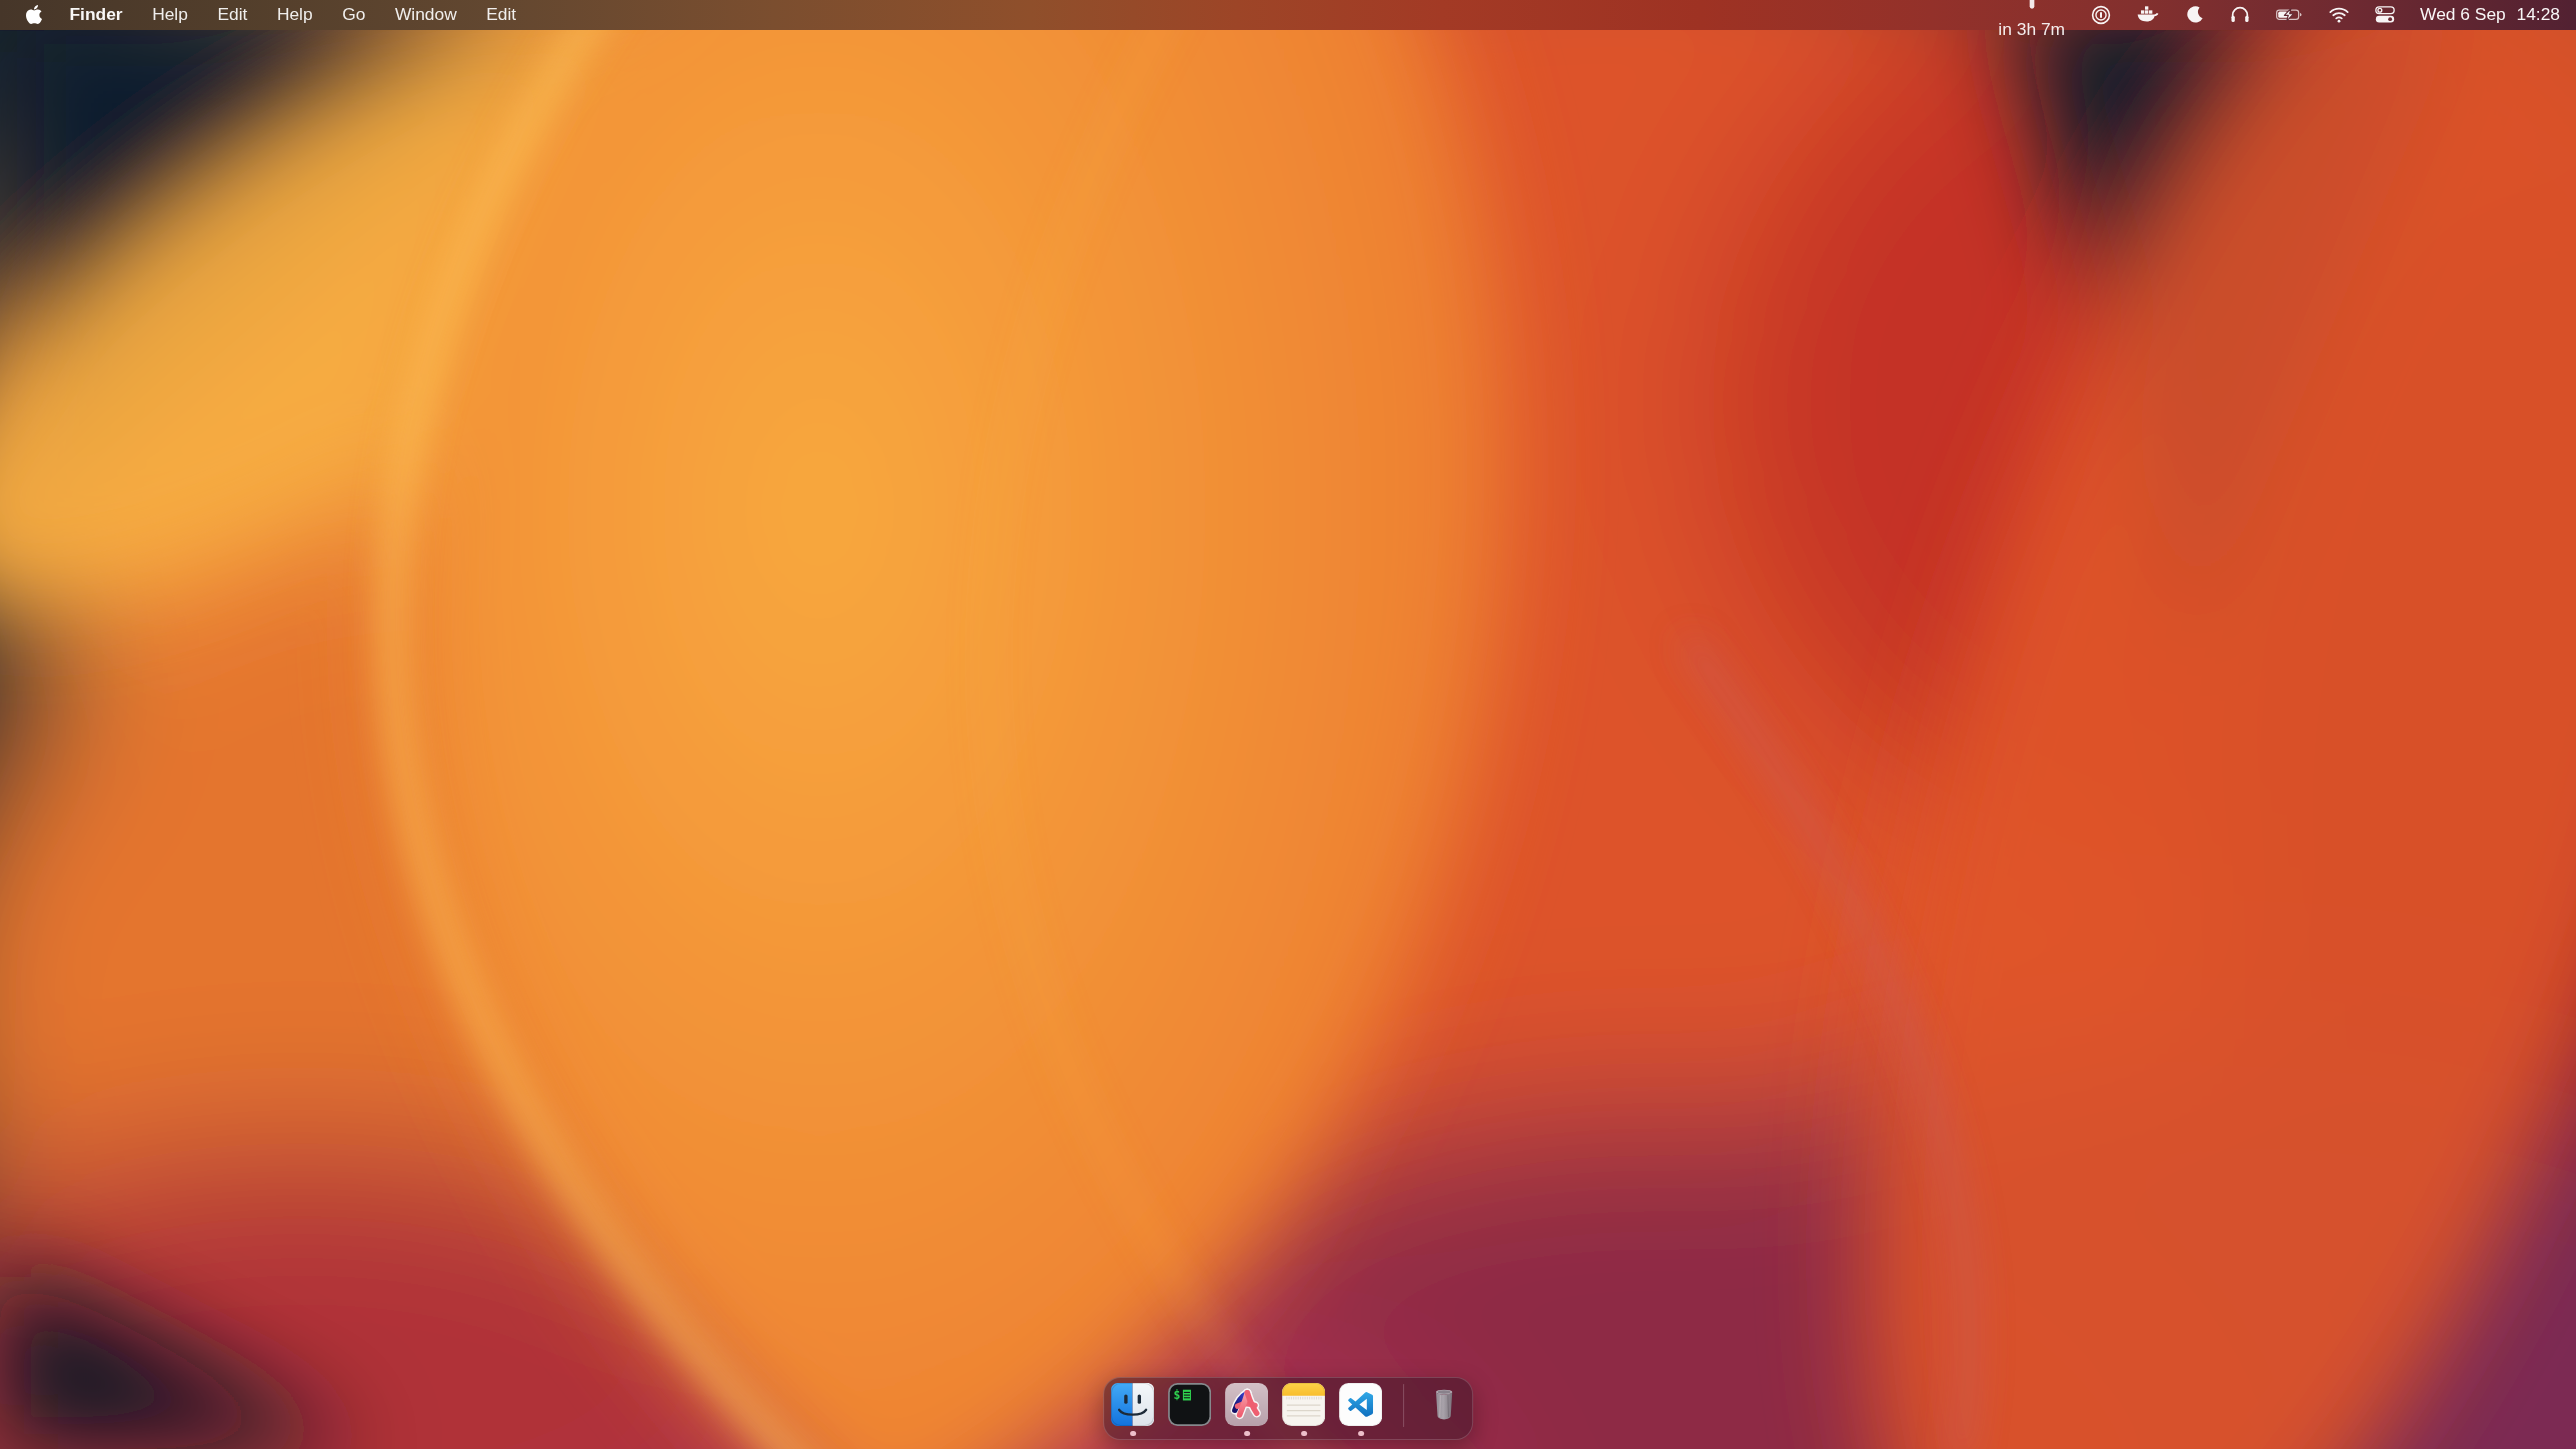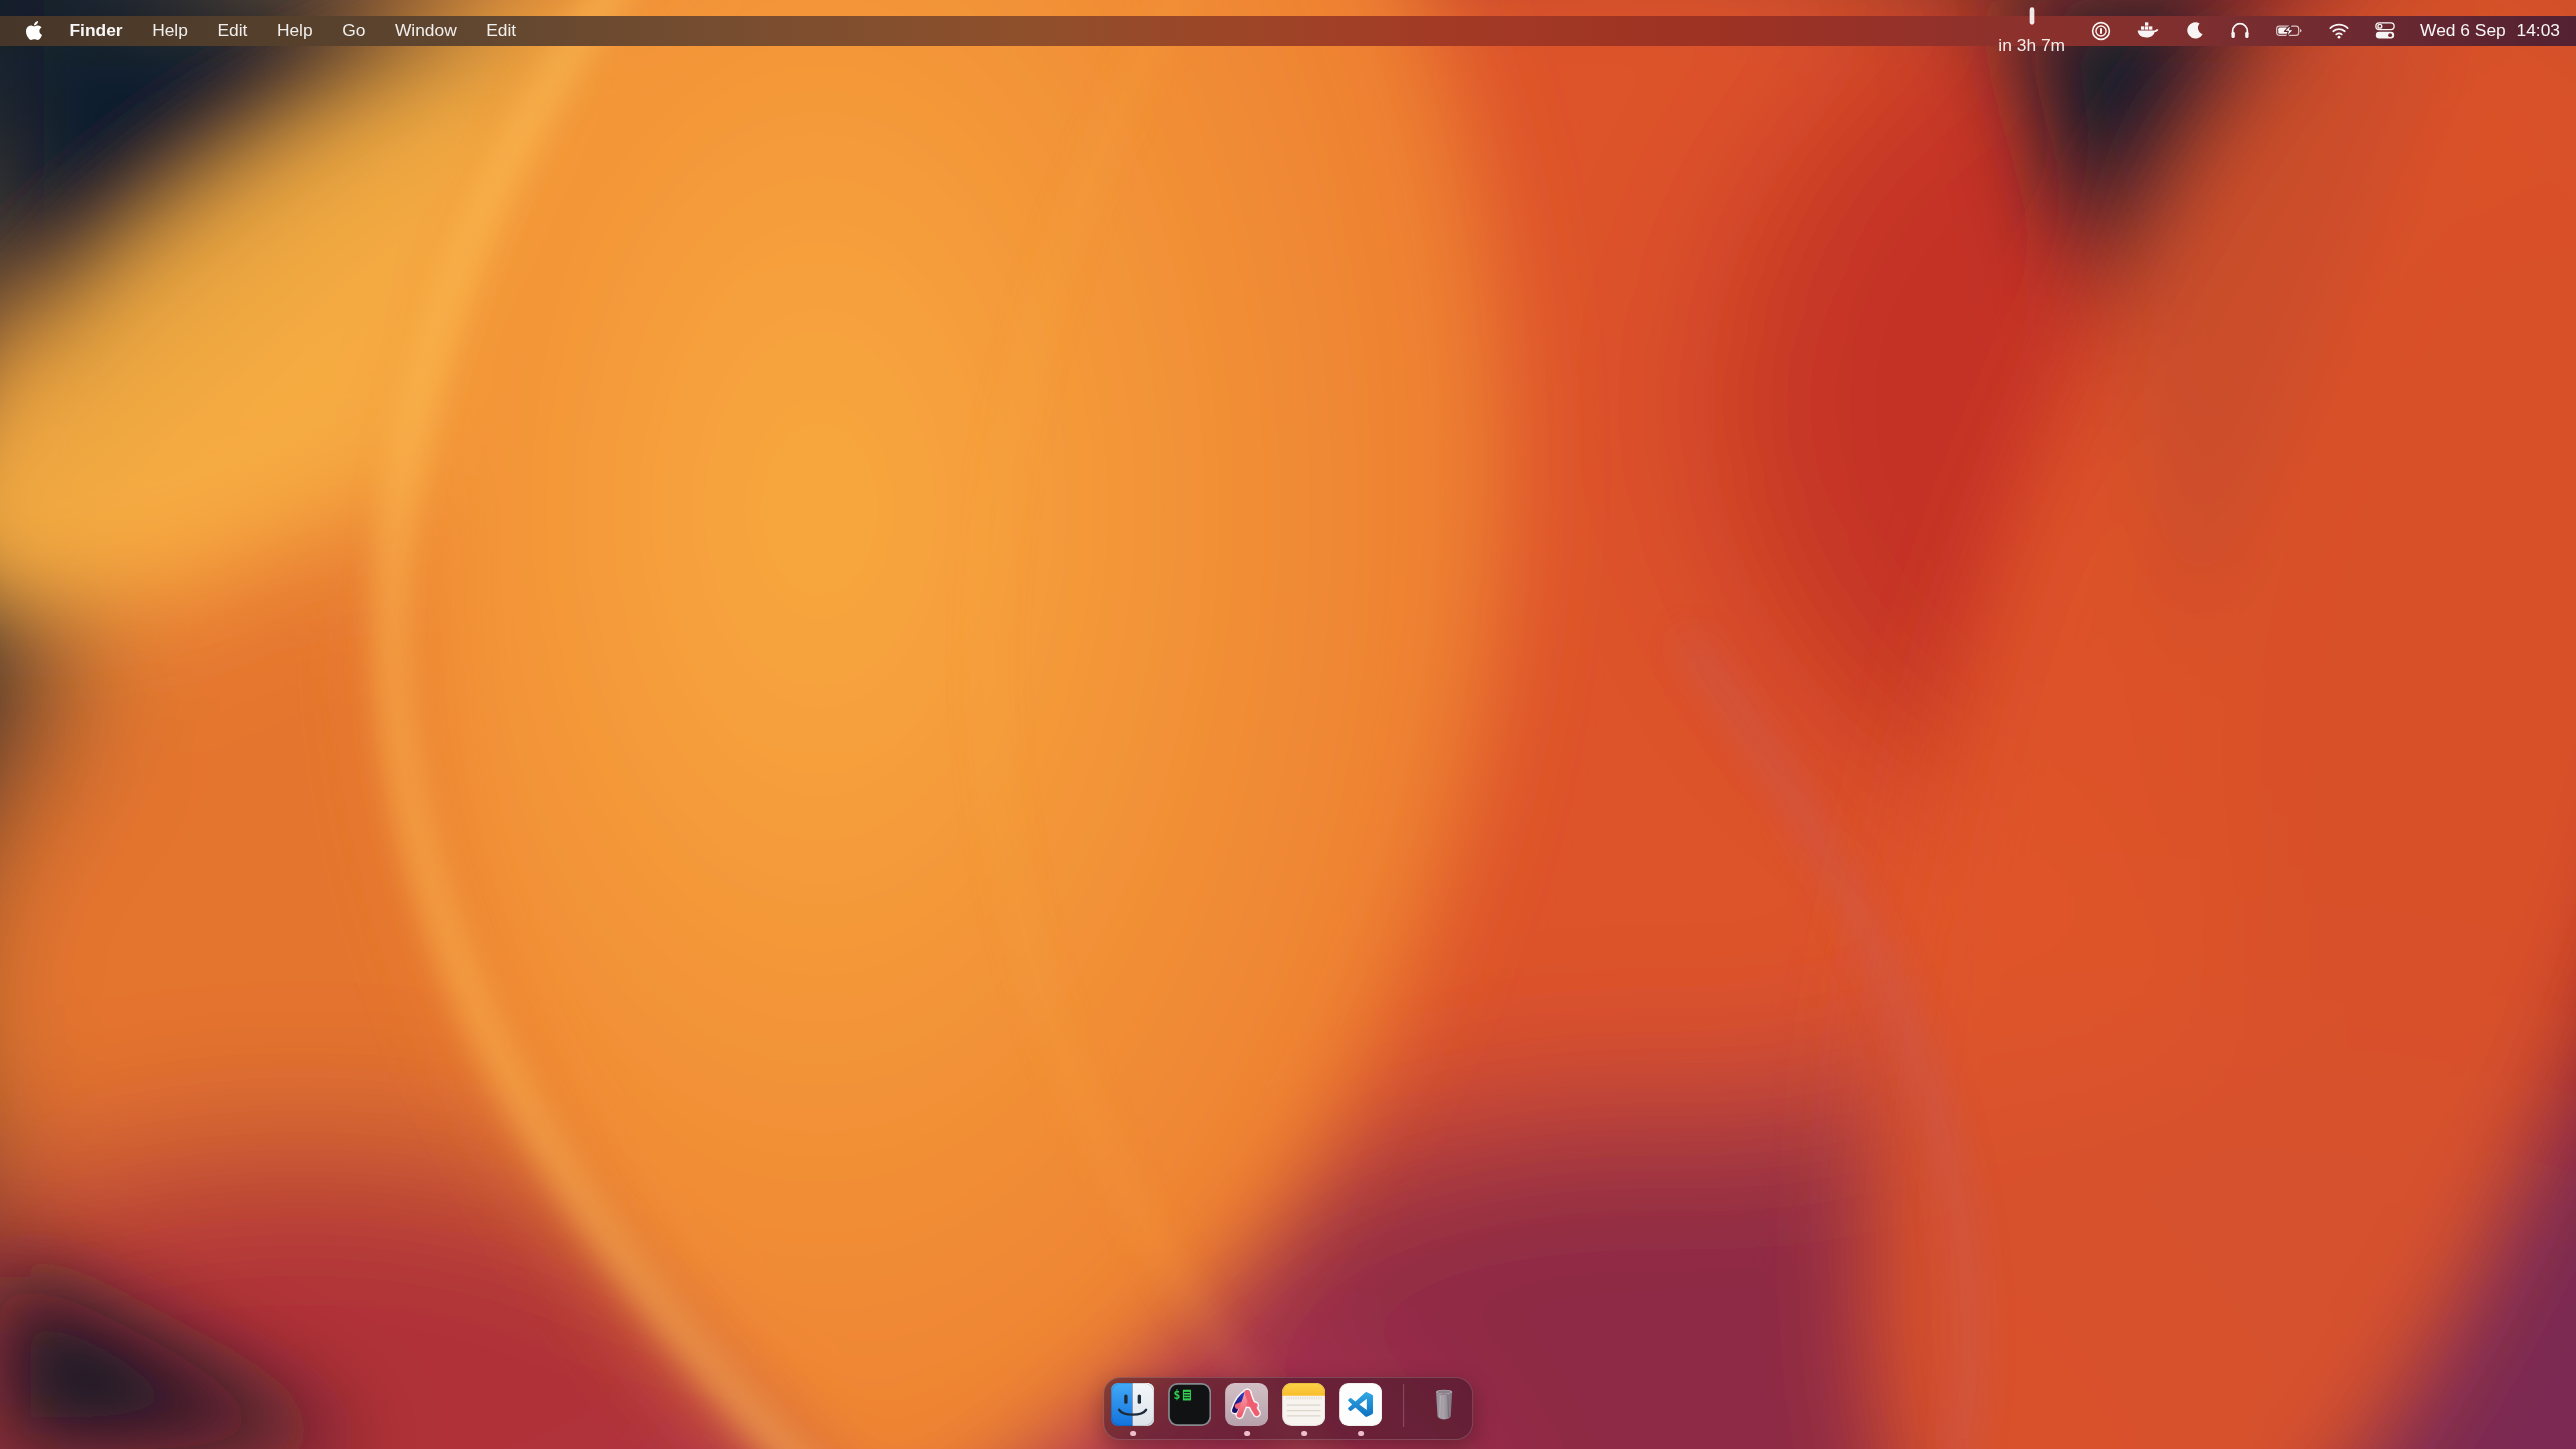--- a/index.html
+++ b/index.html
@@ -2,21 +2,21 @@
 <html style="font-size:10.7px"><head>
 <meta charset="utf-8">
 <style>
   html,body{margin:0;padding:0;width:2576px;height:1449px;overflow:hidden;
     background:#0e1d2b;font-family:"Liberation Sans",sans-serif;
     -webkit-font-smoothing:antialiased;}
   #screen{position:relative;width:2576px;height:1449px;overflow:hidden;}
   #wallpaper{position:absolute;inset:0;z-index:0;}
 
   
-  #menubar{position:absolute;top:16px;left:0;right:0;height:29.5px;z-index:10;
+  #menubar{position:absolute;top:0;left:0;right:0;height:29.5px;z-index:10;
     display:flex;align-items:center;justify-content:space-between;
     background:linear-gradient(90deg,
       #463629 0%,#523e2b 9%,#624730 19%,#7b4e2f 30%,#8f4f2b 40%,
       #9d4527 48%,#a33a25 56%,#9e3223 66%,#93312a 75%,#83302e 83%,
       #6f2a31 91%,#5b2431 97%,#522132 100%);
     color:rgba(255,255,255,.96);font-size:17.4px;}
   .mb-left{display:flex;align-items:center;padding-left:25.5px;}
   .mb-left .apple{display:flex;align-items:center;margin-right:28px;}
   .mb-item{margin-right:29.5px;white-space:nowrap;opacity:.95;cursor:default;}
   .mb-item.active{font-weight:700;opacity:1;}
@@ -172,21 +172,21 @@
         <svg width="20" height="17.4" viewBox="0 0 30 26">
           <rect x="1.3" y="1.3" width="27.4" height="10" rx="5" fill="none" stroke="#ffffff" stroke-width="2"></rect>
           <circle cx="7.3" cy="6.3" r="2.9" fill="none" stroke="#ffffff" stroke-width="2"></circle>
           <rect x="1.3" y="14.7" width="27.4" height="10" rx="5" fill="#ffffff"></rect>
           <circle cx="22.7" cy="19.7" r="2.9" fill="#6b2830"></circle>
         </svg>
       </span>
 
       <span class="clock">
         <span>Wed 6 Sep</span>
-        <span>14:03</span>
+        <span>14:28</span>
       </span>
     </div>
   </div>
 
   <div id="dock">
 
     <div class="dock-item">
       <svg width="43" height="43" viewBox="0 0 64 64">
         <defs>
           <linearGradient id="fbl" x1="0" y1="0" x2="0" y2="1">

